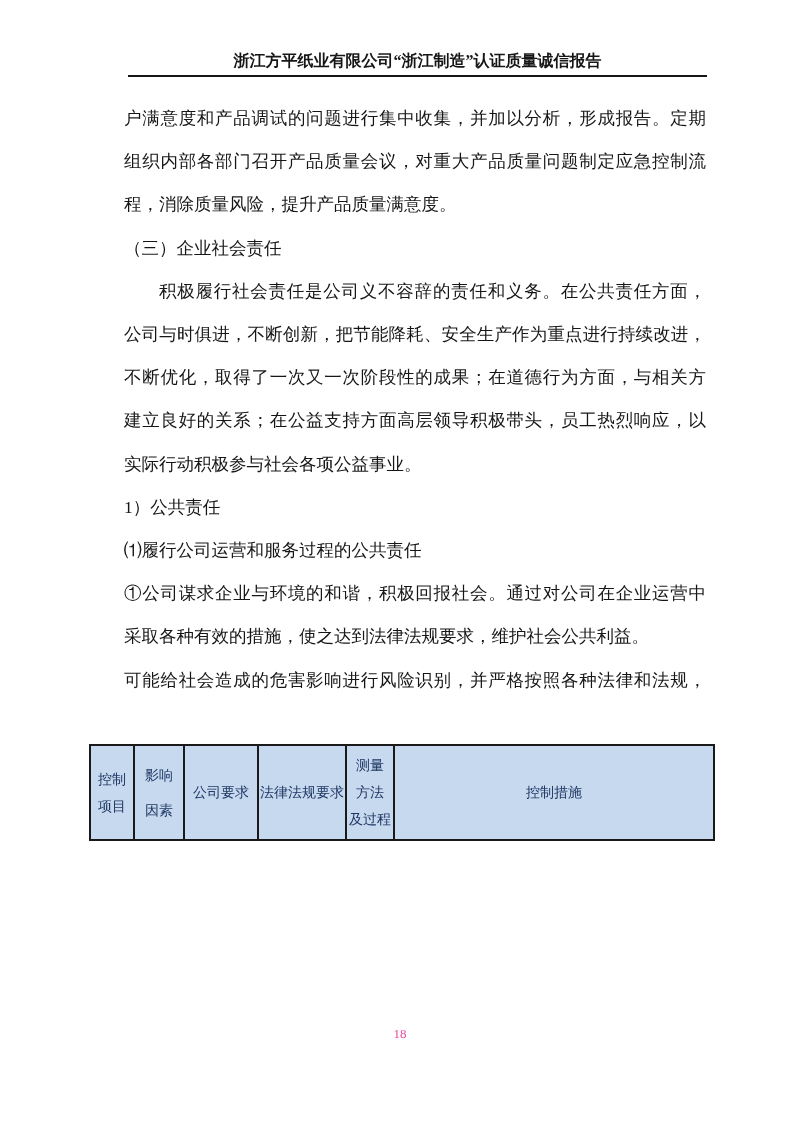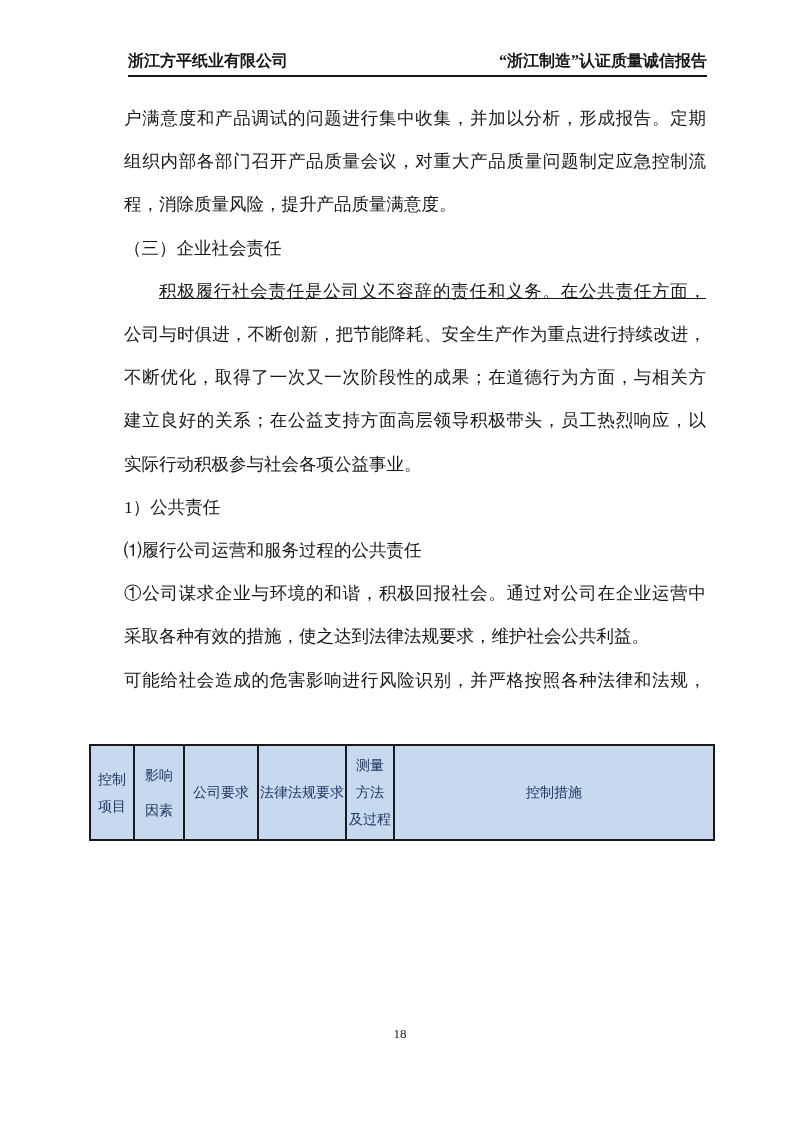--- a/index.html
+++ b/index.html
@@ -8,36 +8,36 @@
     position:relative;
     width:800px; height:1131px;
     background:#ffffff;
     font-family:"Liberation Serif","DejaVu Serif",serif;
     color:#161616;
     overflow:hidden;
   }
   .header {
     position:absolute;
     left:128px; right:93px; top:51px;
-    display:flex; justify-content:space-between; align-items:flex-end;
+    display:flex; justify-content:center; align-items:flex-end;
     font-size:16px; font-weight:bold;
     padding-bottom:3px;
     border-bottom:2px solid #161616;
     white-space:nowrap;
   }
   .content {
     position:absolute;
     left:124px; right:94px; top:97px;
     font-size:17.5px;
     line-height:43.2px;
     color:#161616;
   }
   .line { text-align:justify; }
   .jl { text-align-last:justify; }
-  .ind { text-indent:35px;text-decoration:underline; }
+  .ind { text-indent:35px; }
   .heading { text-align:left;font-family:Liberation Serif, serif; }
   .caption { text-align:center; }
   .ctable {
     position:absolute;
     left:89px; top:744px;
     width:626px; height:97px;
     display:flex;
     border:2px solid #1a1a1a;
     background:#c7d9ef;
   }
@@ -56,21 +56,21 @@
   .col-1 { width:50px;gap:8px; }
   .col-2 { width:74px; }
   .col-3 { width:88px; }
   .col-4 { width:48px; }
   .col-5 { flex:1; }
   .pagenum {
     position:absolute;
     left:0; right:0; top:1026px;
     text-align:center;
     font-size:13px;
-    color:#0f172a;
+    color:#ec4899;
   }
 </style>
 </head>
 <body>
 
 <div class="page">
 
   <div class="header">
     <span>浙江方平纸业有限公司</span>
     <span>“浙江制造”认证质量诚信报告</span>

